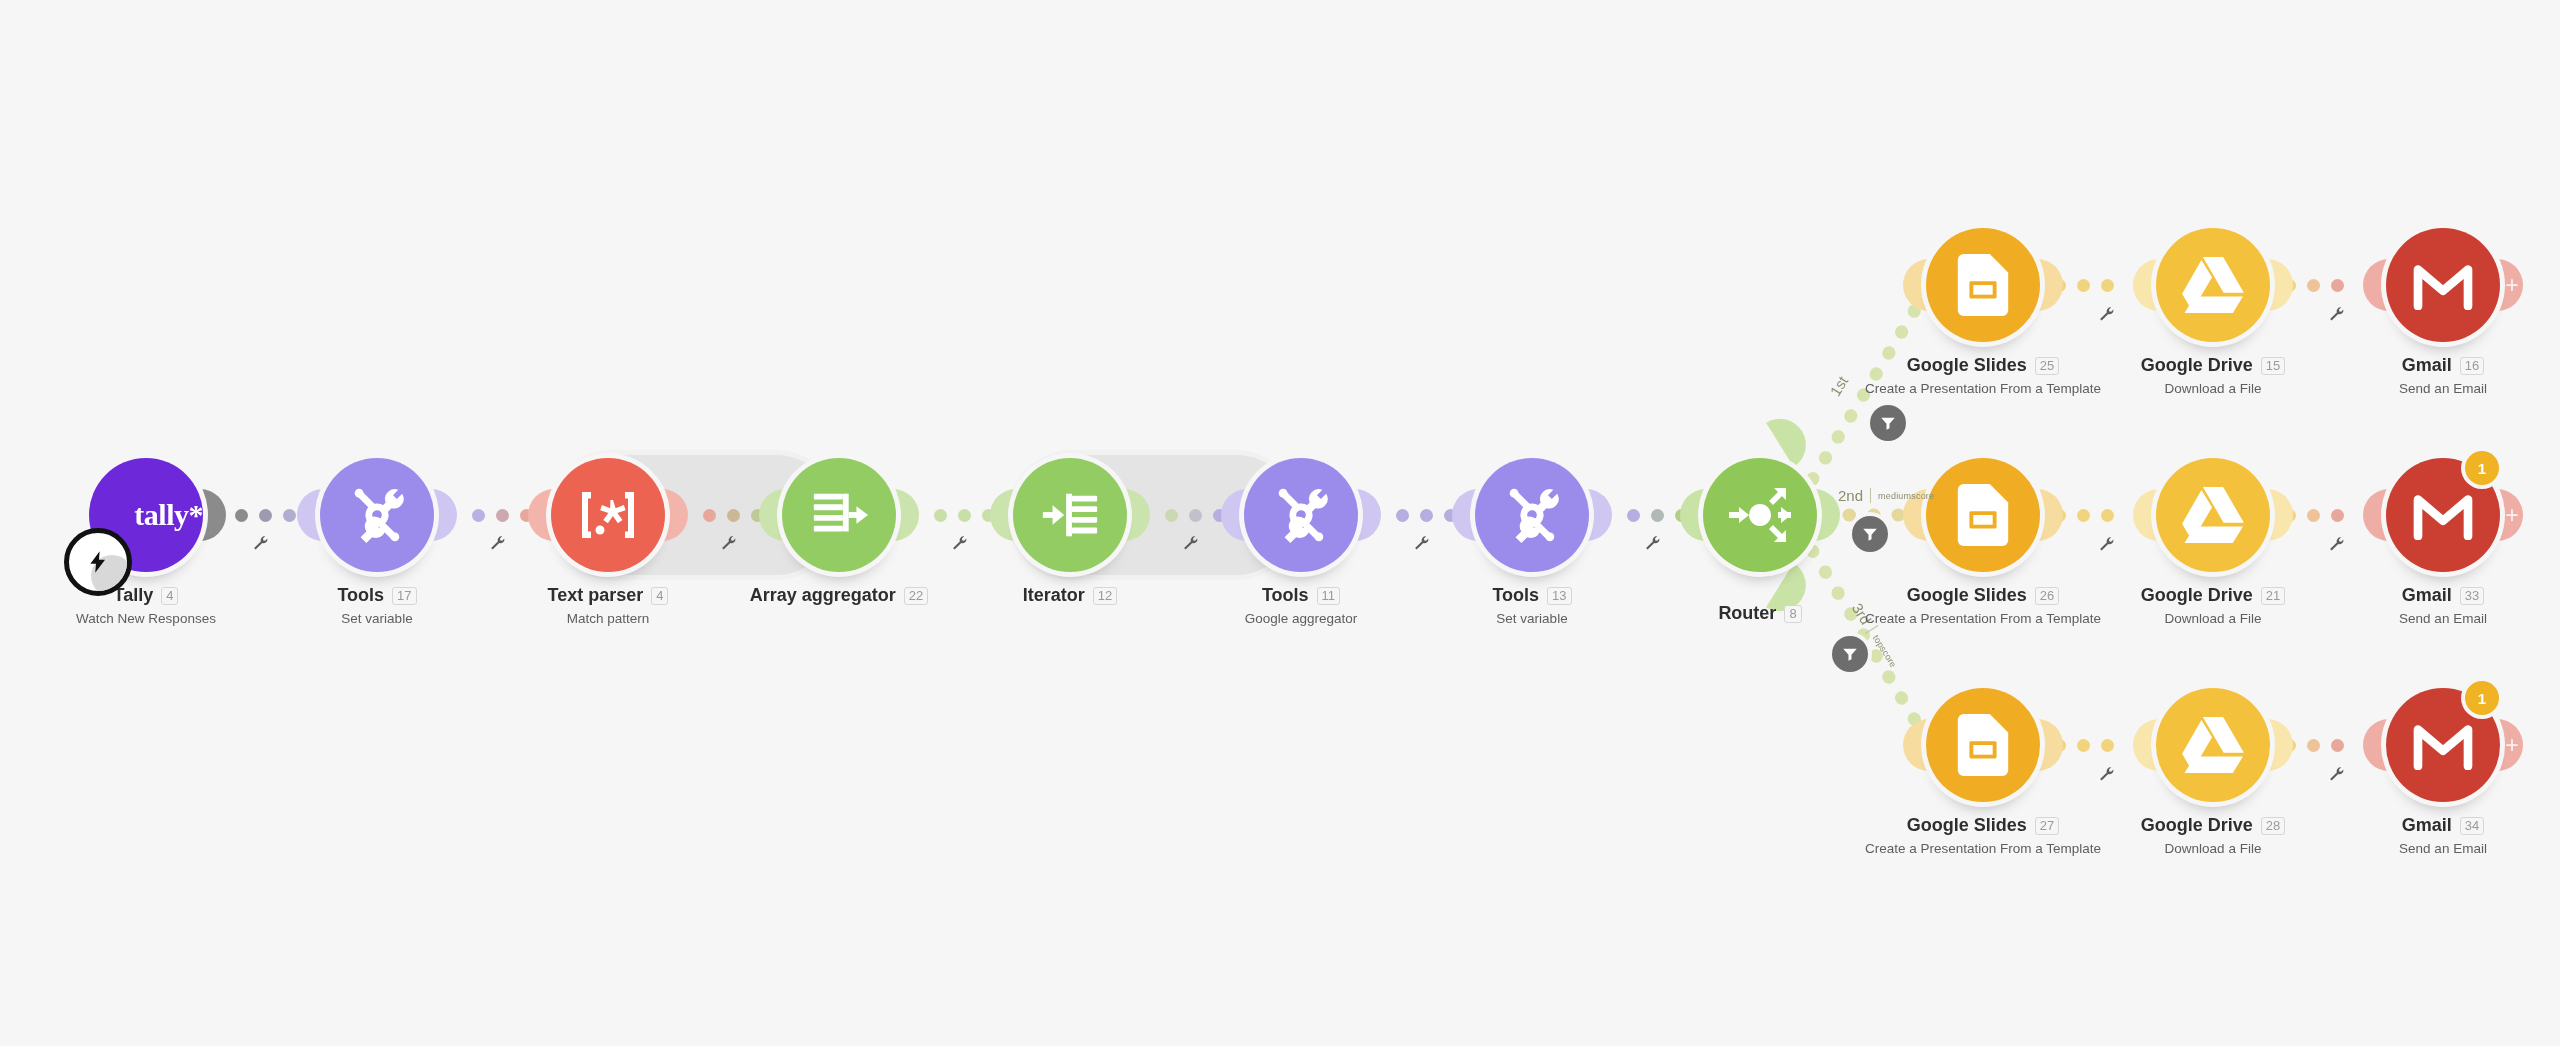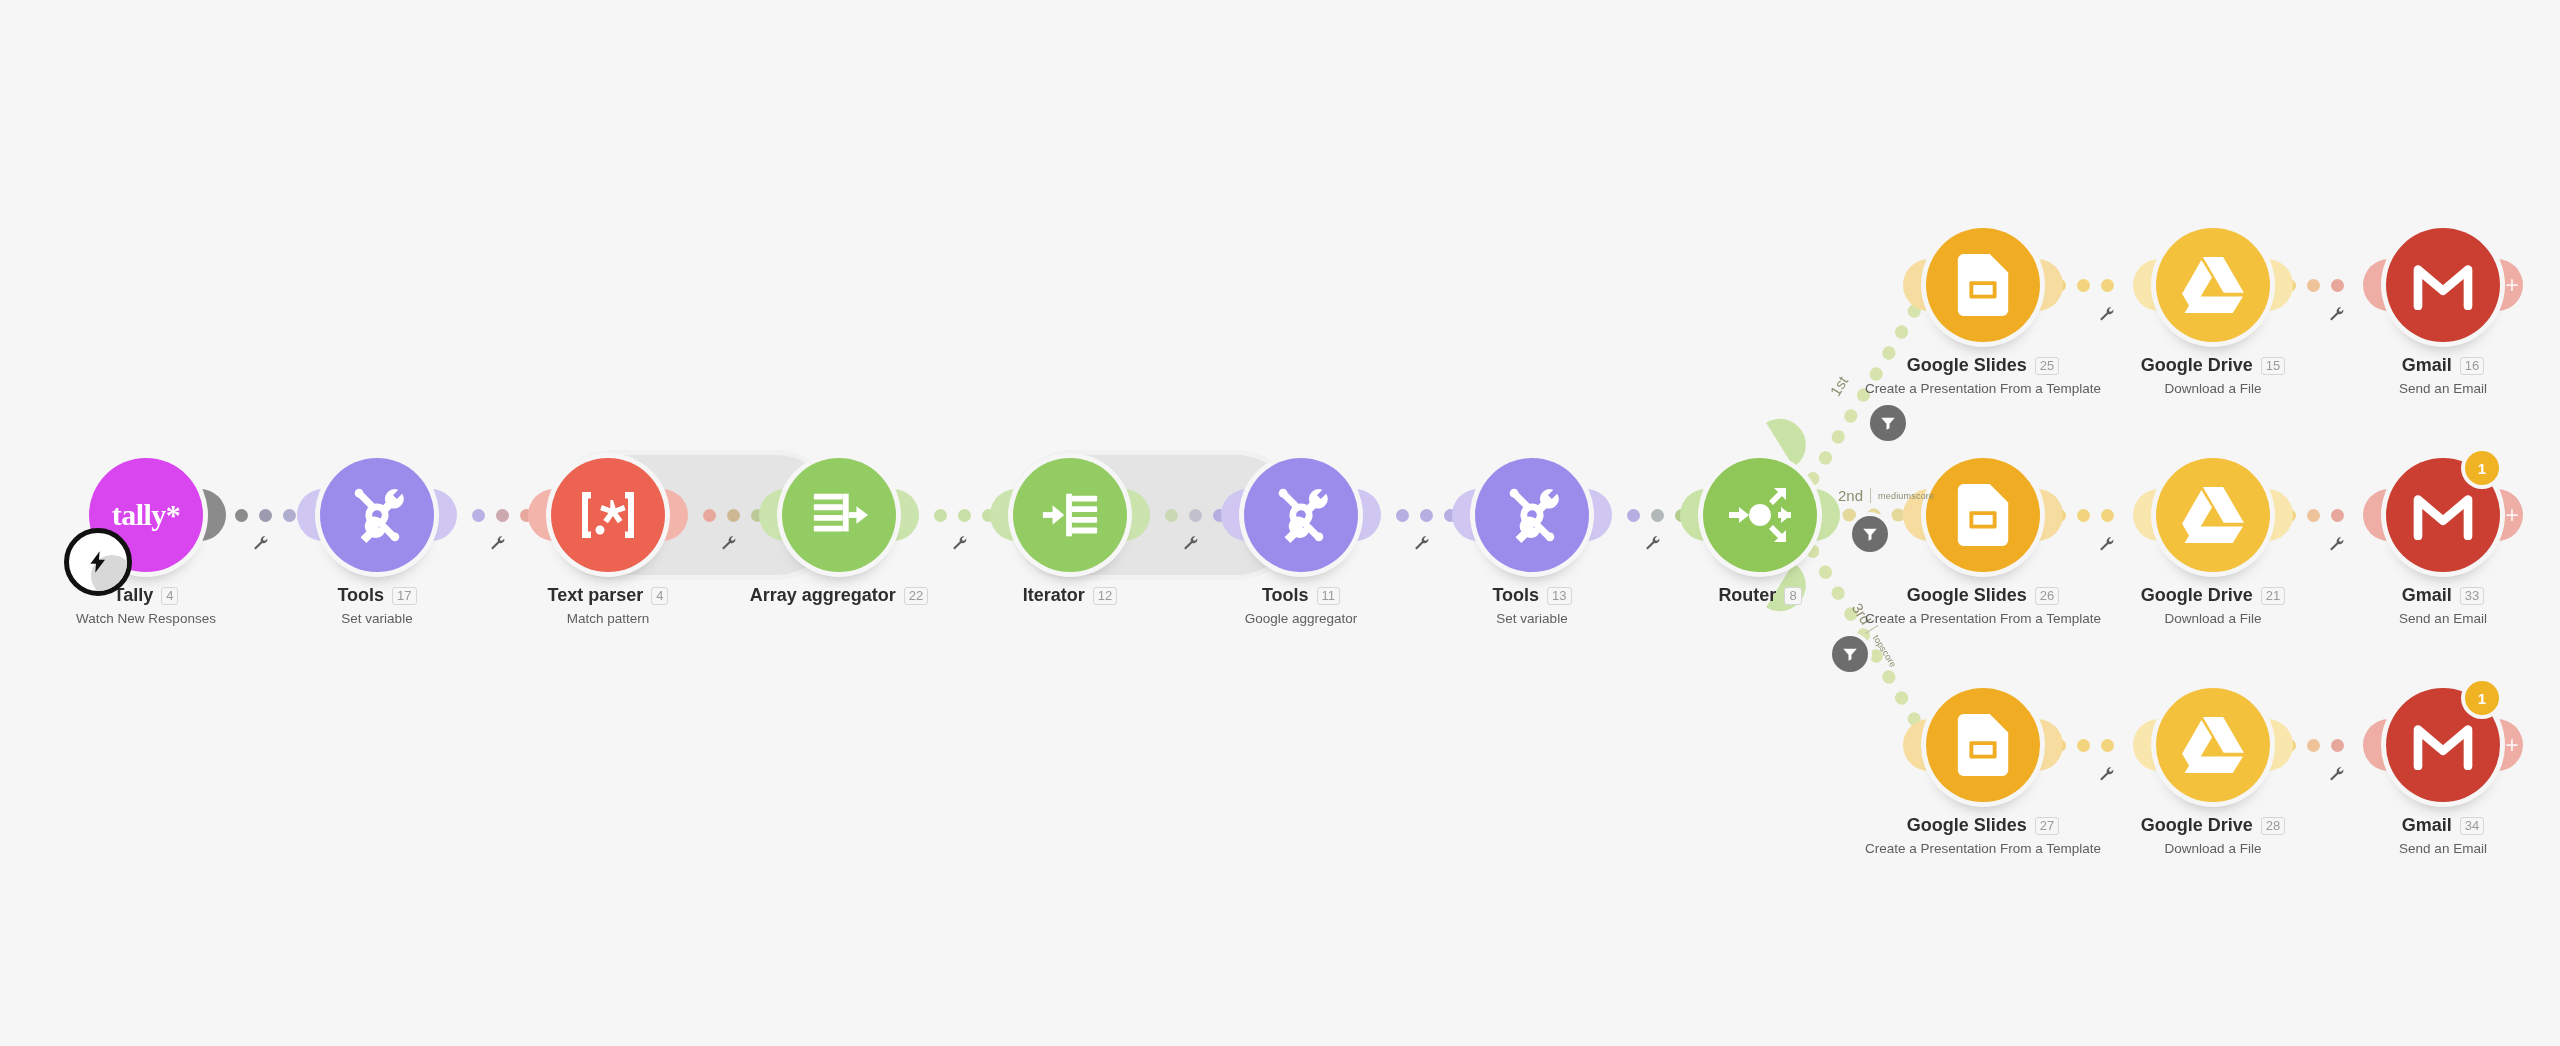--- a/index.html
+++ b/index.html
@@ -199,21 +199,21 @@
     <i style="background:#b6aee0;"></i>
       <i style="background:#b0b8b8;"></i>
       <i style="background:#b5cd8c;"></i>
   </div>
   <svg class="wrench" style="left:1644px;top:534px;" width="17" height="17" viewBox="0 0 24 24">
       <path fill="#5c5c5c" d="M18.7 3.3a5.6 5.6 0 0 0-6.3 7.2L3 19.9 5.1 22l9.4-9.4a5.6 5.6 0 0 0 7.2-6.3l-3.2 3.2-2.5-.5-.5-2.5z"></path>
     </svg>
 
   <div class="node" style="left:146px;top:515px;">
     <div class="stub right" style="background:#8b8b8b;"></div>
-    <div class="bubble" style="background:#d946ef;">
+    <div class="bubble" style="background:#6d28d9;justify-content:flex-end;">
       <span class="tally-word">tally*</span>
     </div>
     <div class="bolt-badge">
       <div class="shade"></div>
       <svg width="26" height="26" viewBox="0 0 24 24" style="position:relative;z-index:2;">
           <path fill="#111" d="M13.5 2 5 13.5h5.2L9.4 22 18.5 10h-5.6z"></path>
         </svg>
     </div>
     <div class="label" style="top:70px;">
       <div class="title">
@@ -382,21 +382,21 @@
           <circle cx="33" cy="33" r="11"></circle>
           <path d="M2 30h13v6H2z"></path>
             <path d="M12 25l10 8-10 8z"></path>
           <path d="M51 30h13v6H51z"></path>
             <path d="M49 25l10 8-10 8z" transform="translate(5)"></path>
           <path d="M47 6l12 0 0 12-4-4-9 9-4-4 9-9z"></path>
           <path d="M47 60l12 0 0-12-4 4-9-9-4 4 9 9z"></path>
         </g>
       </svg>
     </div>
-    <div class="label" style="top:70px;">
+    <div class="label" style="top:88px;">
       <div class="title">
           <span>Router</span>
           <span class="idbox">8</span>
         </div>
       
     </div>
   </div>
 
   <div class="branch-label" style="left:1846px;top:382px;transform:rotate(-58deg) translate(-50%,-50%);">
     <span>1st</span>

